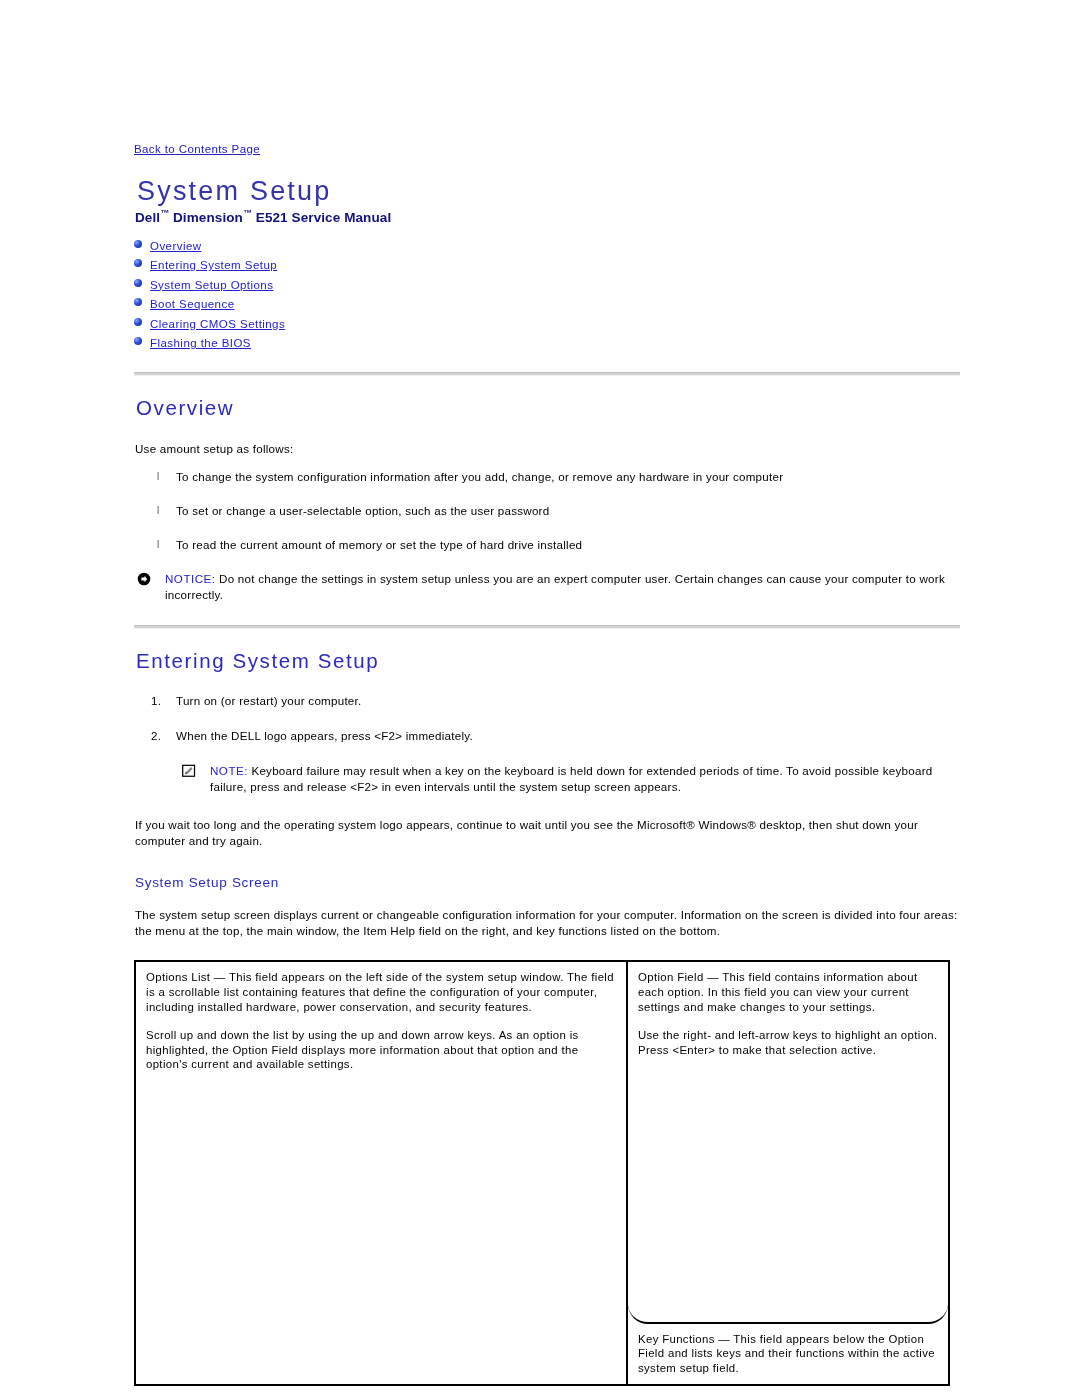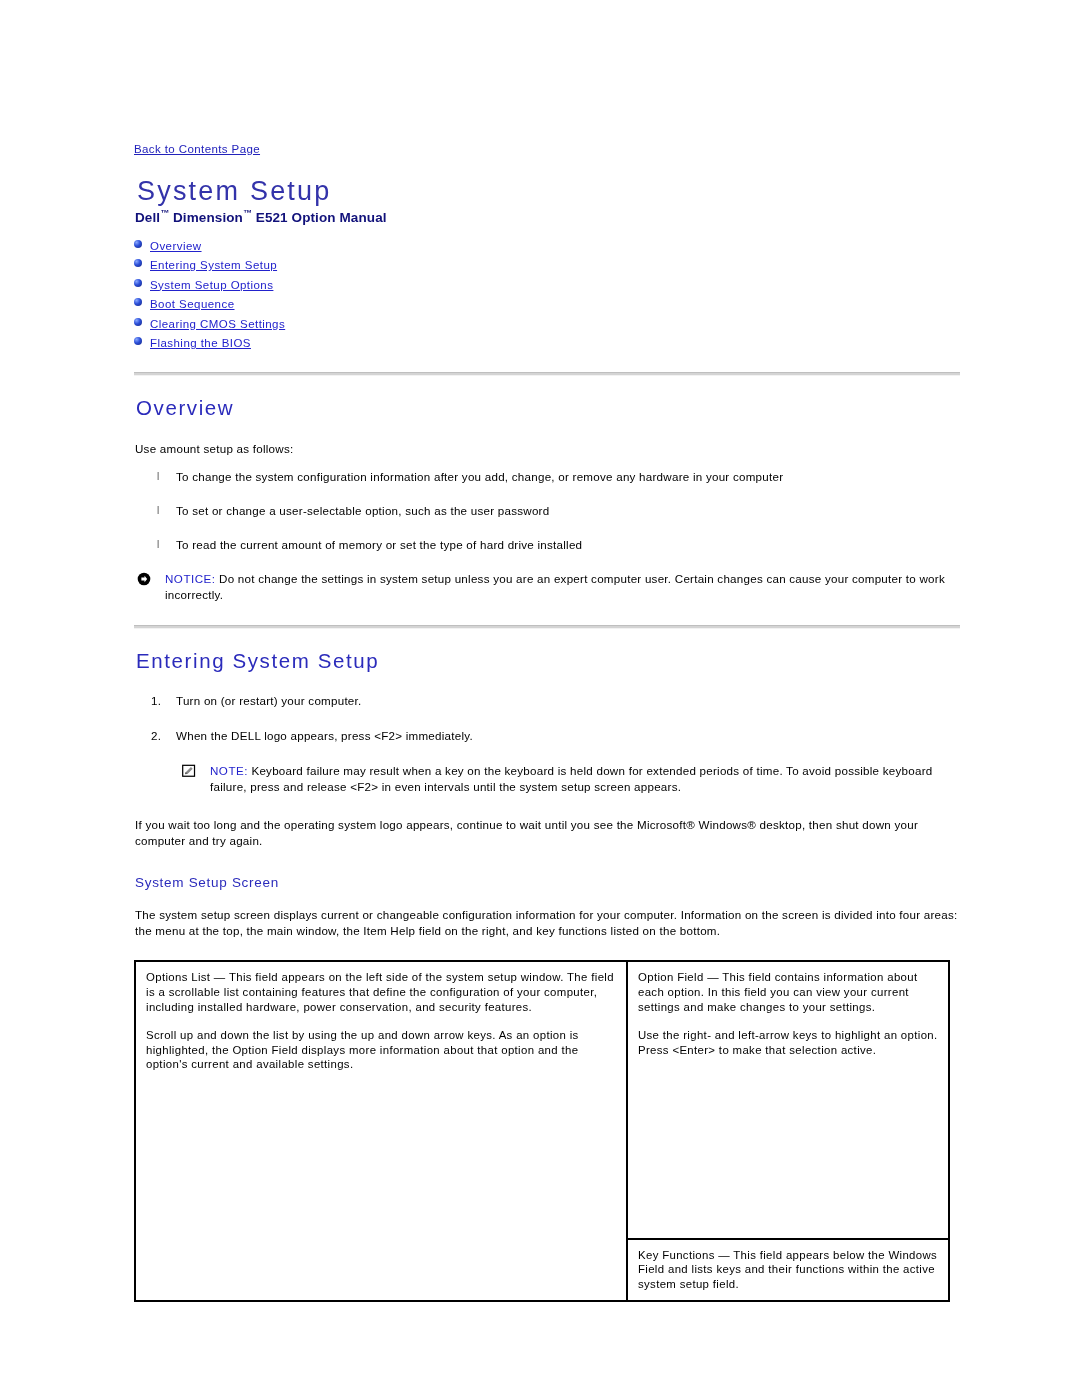--- a/index.html
+++ b/index.html
@@ -190,21 +190,21 @@
     position: absolute;
     left: 2px;
     top: 1px;
     width: 14px;
     height: 14px;
   }
 
   
   .setup-table {
     width: 816px;
-    height: 342px;
+    height: 426px;
     margin: 21px 0 0 0;
     border: 2px solid #000;
     box-sizing: border-box;
     display: flex;
     background: #fff;
   }
   .col-left {
     width: 492px;
     box-sizing: border-box;
     border-right: 2px solid #000;
@@ -214,20 +214,21 @@
     flex: 1;
     box-sizing: border-box;
     display: flex;
     flex-direction: column;
   }
   .cell-option {
     flex: 1;
     box-sizing: border-box;
     border-bottom: 2px solid #000;
     padding: 8px 10px 8px 10px;
+    border-radius: 20px;
   }
   .cell-keyfn {
     box-sizing: border-box;
     padding: 8px 10px 9px 10px;
   }
   .cell-p {
     font-size: 11.4px;
     line-height: 14.6px;
     letter-spacing: 0.35px;
     margin: 0 0 14px 0;
@@ -236,21 +237,21 @@
 </style>
 </head>
 <body>
 
 <div class="page">
 
   <a class="backlink">Back to Contents Page</a>
 
   <h1 class="doc-title">System Setup</h1>
 
-  <div class="doc-subtitle"><span>Dell</span><span class="tm">™</span><span> Dimension</span><span class="tm">™</span><span> E521 Option Manual</span></div>
+  <div class="doc-subtitle"><span>Dell</span><span class="tm">™</span><span> Dimension</span><span class="tm">™</span><span> E521 Service Manual</span></div>
 
   <ul class="toc">
     <li><span class="sphere"></span><span class="toc-link">Overview</span></li>
     <li><span class="sphere"></span><span class="toc-link">Entering System Setup</span></li>
     <li><span class="sphere"></span><span class="toc-link">System Setup Options</span></li>
     <li><span class="sphere"></span><span class="toc-link">Boot Sequence</span></li>
     <li><span class="sphere"></span><span class="toc-link">Clearing CMOS Settings</span></li>
     <li><span class="sphere"></span><span class="toc-link">Flashing the BIOS</span></li>
   </ul>
 
@@ -303,18 +304,18 @@
     <div class="col-left">
       <p class="cell-p">Options List — This field appears on the left side of the system setup window. The field is a scrollable list containing features that define the configuration of your computer, including installed hardware, power conservation, and security features.</p>
       <p class="cell-p">Scroll up and down the list by using the up and down arrow keys. As an option is highlighted, the Option Field displays more information about that option and the option's current and available settings.</p>
     </div>
     <div class="col-right">
       <div class="cell-option">
         <p class="cell-p">Option Field — This field contains information about each option. In this field you can view your current settings and make changes to your settings.</p>
         <p class="cell-p">Use the right- and left-arrow keys to highlight an option. Press &lt;Enter&gt; to make that selection active.</p>
       </div>
       <div class="cell-keyfn">
-        <p class="cell-p">Key Functions — This field appears below the Windows Field and lists keys and their functions within the active system setup field.</p>
+        <p class="cell-p">Key Functions — This field appears below the Option Field and lists keys and their functions within the active system setup field.</p>
       </div>
     </div>
   </div>
 
 </div>
 
 </body></html>

